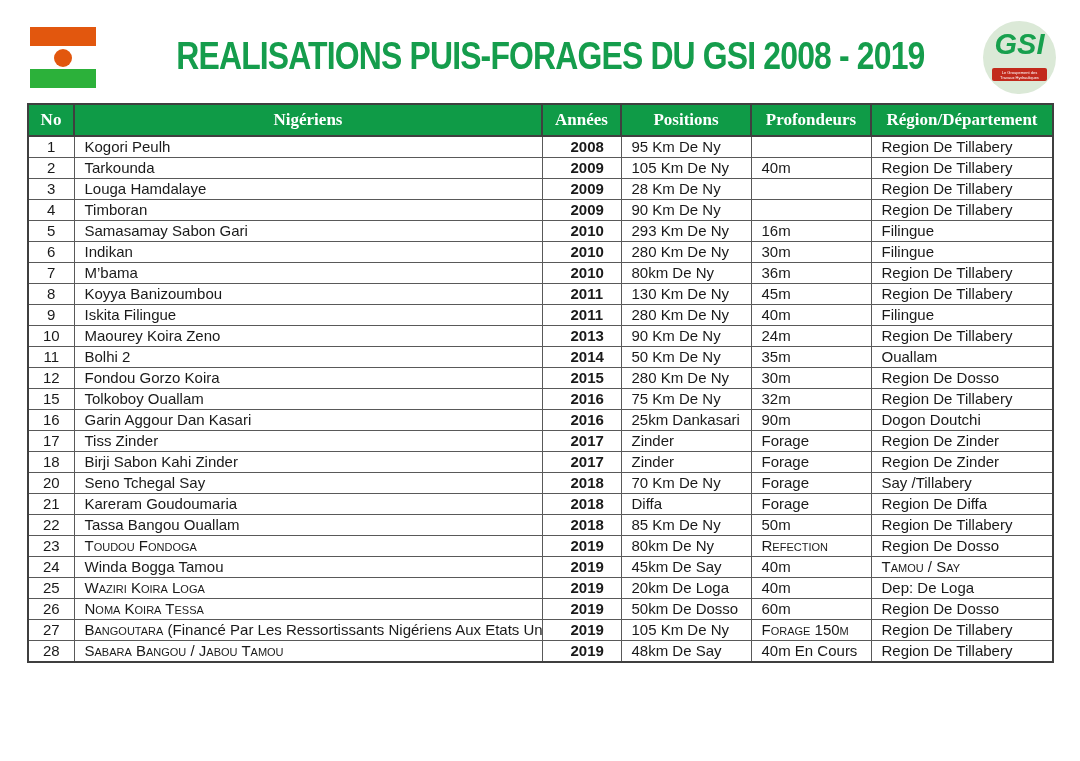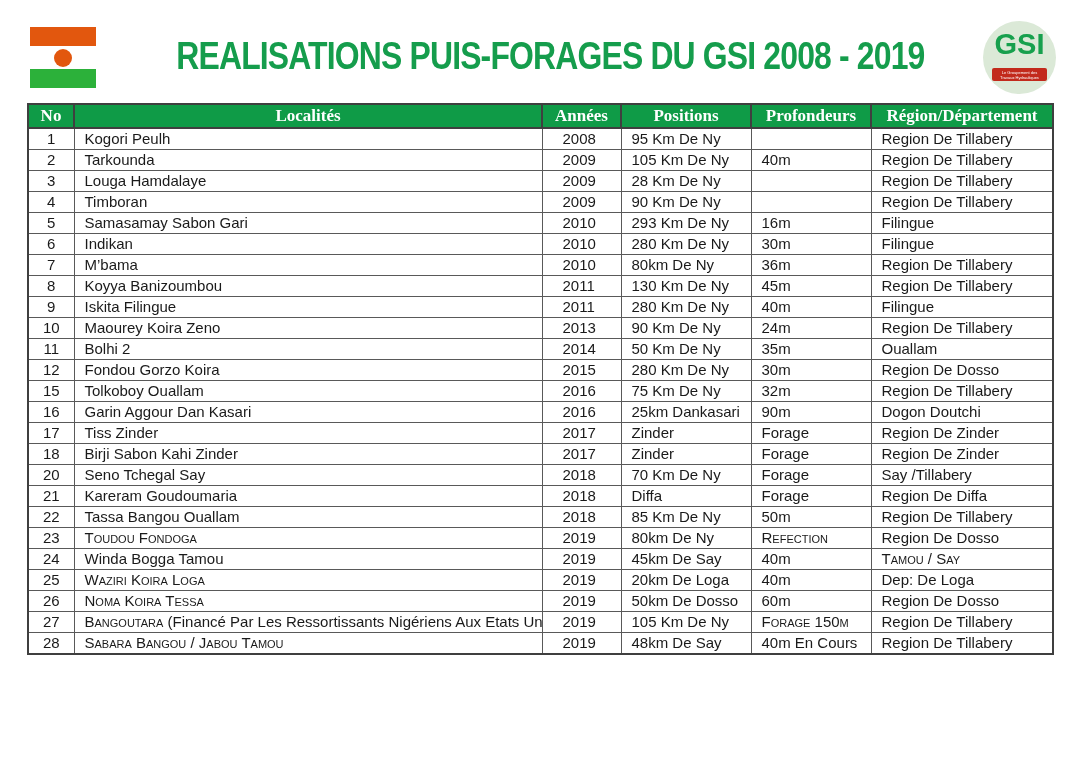--- a/index.html
+++ b/index.html
@@ -35,48 +35,48 @@
     text-align:right;font-size:38px;line-height:40px;font-weight:bold;
     color:var(--title-green);white-space:nowrap;
   }
   .title-inner{display:inline-block;transform:scaleX(.84);transform-origin:center;letter-spacing:-1px;}
   .logo{
     position:absolute;right:24px;top:21px;width:73px;height:73px;border-radius:50%;
     background:var(--logo-disc);
   }
   .logo-text{
     position:absolute;top:8px;left:0;width:100%;text-align:center;
-    font-size:29px;font-weight:bold;letter-spacing:0px;
+    font-size:29px;font-weight:bold;font-style:italic;letter-spacing:0px;
     color:var(--logo-text);line-height:30px;
   }
   .logo-band{
     position:absolute;left:9px;right:9px;bottom:13px;height:13px;border-radius:2px;
     background:var(--logo-band);color:#ffffff;text-align:center;
     font-size:4px;line-height:5px;padding-top:2px;overflow:hidden;
   }
   .logo-band span{display:block;}
   
   table{
     position:absolute;left:27px;top:103px;width:1025px;
     border-collapse:collapse;table-layout:fixed;
     border:2px solid var(--border-dark);
   }
   th{
     background:var(--header-green);color:#ffffff;
     font-family:"Liberation Serif", serif;font-weight:bold;font-size:17px;
-    height:24px;border:2px solid var(--border-dark);padding:0 2px;
+    height:32px;border:2px solid var(--border-dark);padding:0 2px;
     white-space:nowrap;overflow:hidden;
   }
   td{
     font-size:15px;height:20px;line-height:20px;
     border:1px solid var(--border-mid);
     padding:0 2px 0 10px;white-space:nowrap;overflow:hidden;
   }
   td.c-no{text-align:center;padding:0;}
-  td.c-annee{padding-left:20px;}
+  td.c-annee{padding-left:28px;font-weight:bold;}
   .sc{font-variant:small-caps;}
 </style>
 </head>
 <body>
 
 <div class="hdr">
   <div class="flag">
     <div class="band band-orange"></div>
     <div class="band band-white"></div>
     <div class="band band-green"></div>
@@ -99,21 +99,21 @@
       <col style="width: 46px;">
       <col style="width: 468px;">
       <col style="width: 79px;">
       <col style="width: 130px;">
       <col style="width: 120px;">
       <col style="width: 182px;">
     </colgroup>
   <thead>
     <tr>
         <th>No</th>
-        <th>Localités</th>
+        <th>Nigériens</th>
         <th>Années</th>
         <th>Positions</th>
         <th>Profondeurs</th>
         <th>Région/Département</th>
       </tr>
   </thead>
   <tbody>
       <tr>
         <td class="c-no"><span>1</span></td>
         <td class="c-localite"><span>Kogori Peulh</span></td>

